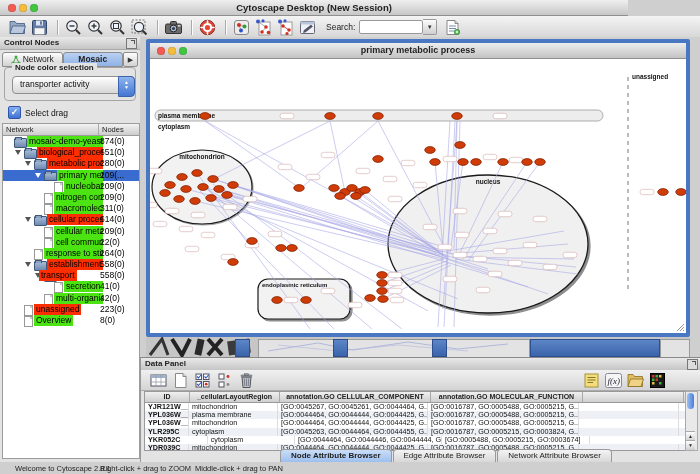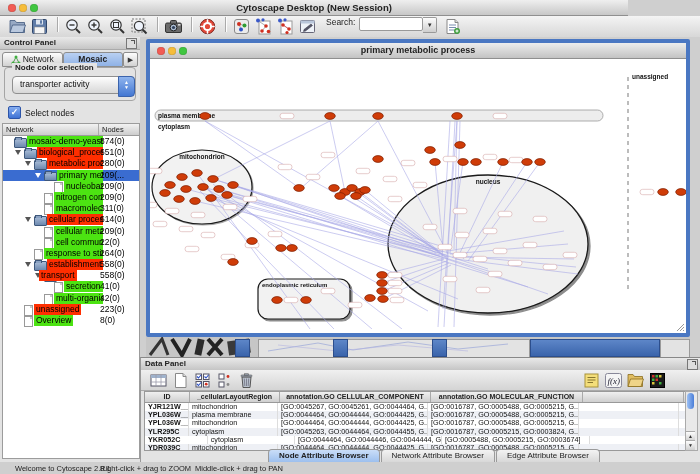--- a/index.html
+++ b/index.html
@@ -7,21 +7,21 @@
        font-family:"Liberation Sans",sans-serif;background:#cfcfcf;
        -webkit-font-smoothing:antialiased;}
   
   .titlebar{position:absolute;left:0;top:0;width:628px;height:15px;
     background:linear-gradient(#efefef,#c7c7c7);border-bottom:1px solid #8f8f8f;}
   .title-text{text-align:center;font-size:9.5px;font-weight:bold;color:#222;line-height:15px;}
   .light{position:absolute;top:3.5px;width:8px;height:8px;border-radius:50%;box-shadow:inset 0 0 1px rgba(0,0,0,.5);}
   
   .toolbar{position:absolute;left:0;top:16px;width:700px;height:22px;
     background:linear-gradient(#f4f4f4,#d6d6d6);border-bottom:1px solid #989898;}
-  .tb-row{position:absolute;left:8px;top:1px;height:20px;display:flex;align-items:flex-start;}
+  .tb-row{position:absolute;left:8px;top:1px;height:20px;display:flex;align-items:center;}
   .tb-ic{width:19px;height:19px;margin-right:3px;display:inline-block;}
   .tb-ic svg{width:100%;height:100%;}
   .tb-sep{width:1px;height:15px;background:#aaa;border-right:1px solid #fdfdfd;margin:0 5px;}
   .search-label{font-size:8.5px;color:#222;margin:0 4px 0 6px;}
   .search-box{width:58px;height:12px;font-size:8px;border:1px solid #999;border-radius:2px;background:#fff;padding:0 2px;}
   .search-drop{width:13px;height:14px;background:linear-gradient(#fdfdfd,#cfcfcf);border:1px solid #999;border-left:none;
     border-radius:0 2px 2px 0;font-size:6px;color:#333;text-align:center;line-height:14px;}
   
   .cpanel{position:absolute;left:0;top:37px;width:140px;height:425px;background:#e3e3e3;border-right:1px solid #8f8f8f;}
   .panel-head{height:11px;background:linear-gradient(#e9e9e9,#c5c5c5);border-bottom:1px solid #aaa;
@@ -204,21 +204,21 @@
           <line x1="6" y1="10.5" x2="13" y2="10.5" stroke="#7a8db0" stroke-width="1"></line>
           <line x1="6" y1="13" x2="11" y2="13" stroke="#7a8db0" stroke-width="1"></line>
           <circle cx="14" cy="14" r="3" fill="#3f9e3f"></circle>
           <path d="M14 12.5v3M12.5 14h3" stroke="#fff" stroke-width="1"></path>
         </svg></span>
     </div>
 </div>
 
 <div class="cpanel">
   <div class="panel-head">
-    <span>Control Panel</span>
+    <span>Control Nodes</span>
     <span class="float-ic"></span>
   </div>
   <div class="cp-tabs" id="cp-tabs">
       <div class="cp-tab">
         <span style="width: 10px; height: 10px; display: inline-block;"><svg viewBox="0 0 10 10">
             <line x1="2" y1="8" x2="5" y2="2" stroke="#2d8a2d" stroke-width="0.8"></line>
             <line x1="5" y1="2" x2="8" y2="8" stroke="#2d8a2d" stroke-width="0.8"></line>
             <line x1="2" y1="8" x2="8" y2="8" stroke="#2d8a2d" stroke-width="0.8"></line>
             <circle cx="5" cy="2" r="1.5" fill="#3fae3f"></circle>
             <circle cx="2" cy="8" r="1.5" fill="#3fae3f"></circle>
@@ -233,21 +233,21 @@
     </div>
   <div class="groupbox">
     <div class="groupbox-lab">Node color selection</div>
     <div class="dropdown">
       <span>transporter activity</span>
       <span class="dd-cap">▲<br>▼</span>
     </div>
   </div>
   <div class="chk-row">
     <span class="chk">✓</span>
-    <span class="chk-lab">Select nodes</span>
+    <span class="chk-lab">Select drag</span>
   </div>
   <div class="tree-head">
     <div class="c1">Network</div>
     <div>Nodes</div>
   </div>
   <div class="tree-list" id="tree-list">
       <div class="tree-row">
         <span class="tr-folder" style="left: 11px;"></span>
         <span class="tr-lab green" style="left: 24px; max-width: 72px;">mosaic-demo-yeast</span>
         <span class="tr-count">874(0)</span>
@@ -654,23 +654,23 @@
         <div class="dt-c" style="width: 151px;">[GO:0016787, GO:0005488, GO:0005215, G...</div>
         <div class="dt-c" style="width: 100px;"></div>
       </div>
     </div>
   <div class="vscroll">
     <div class="vthumb"></div>
     <div class="varrow" style="bottom:9px;">▲</div>
     <div class="varrow" style="bottom:0;">▼</div>
   </div>
 </div>
-<div class="dp-tabs" id="dp-tabs" style="left:268px;">
+<div class="dp-tabs" id="dp-tabs" style="left:280px;">
     <div class="dp-tab sel">Node Attribute Browser</div>
+    <div class="dp-tab">Edge Attribute Browser</div>
     <div class="dp-tab">Network Attribute Browser</div>
-    <div class="dp-tab">Edge Attribute Browser</div>
   </div>
 
 <div class="statusbar">
   <span class="status-item" style="left:15px;">Welcome to Cytoscape 2.8.1</span>
   <span class="status-item" style="left:100px;">Right-click + drag to ZOOM</span>
   <span class="status-item" style="left:195px;">Middle-click + drag to PAN</span>
 </div>
 
 </body></html>

